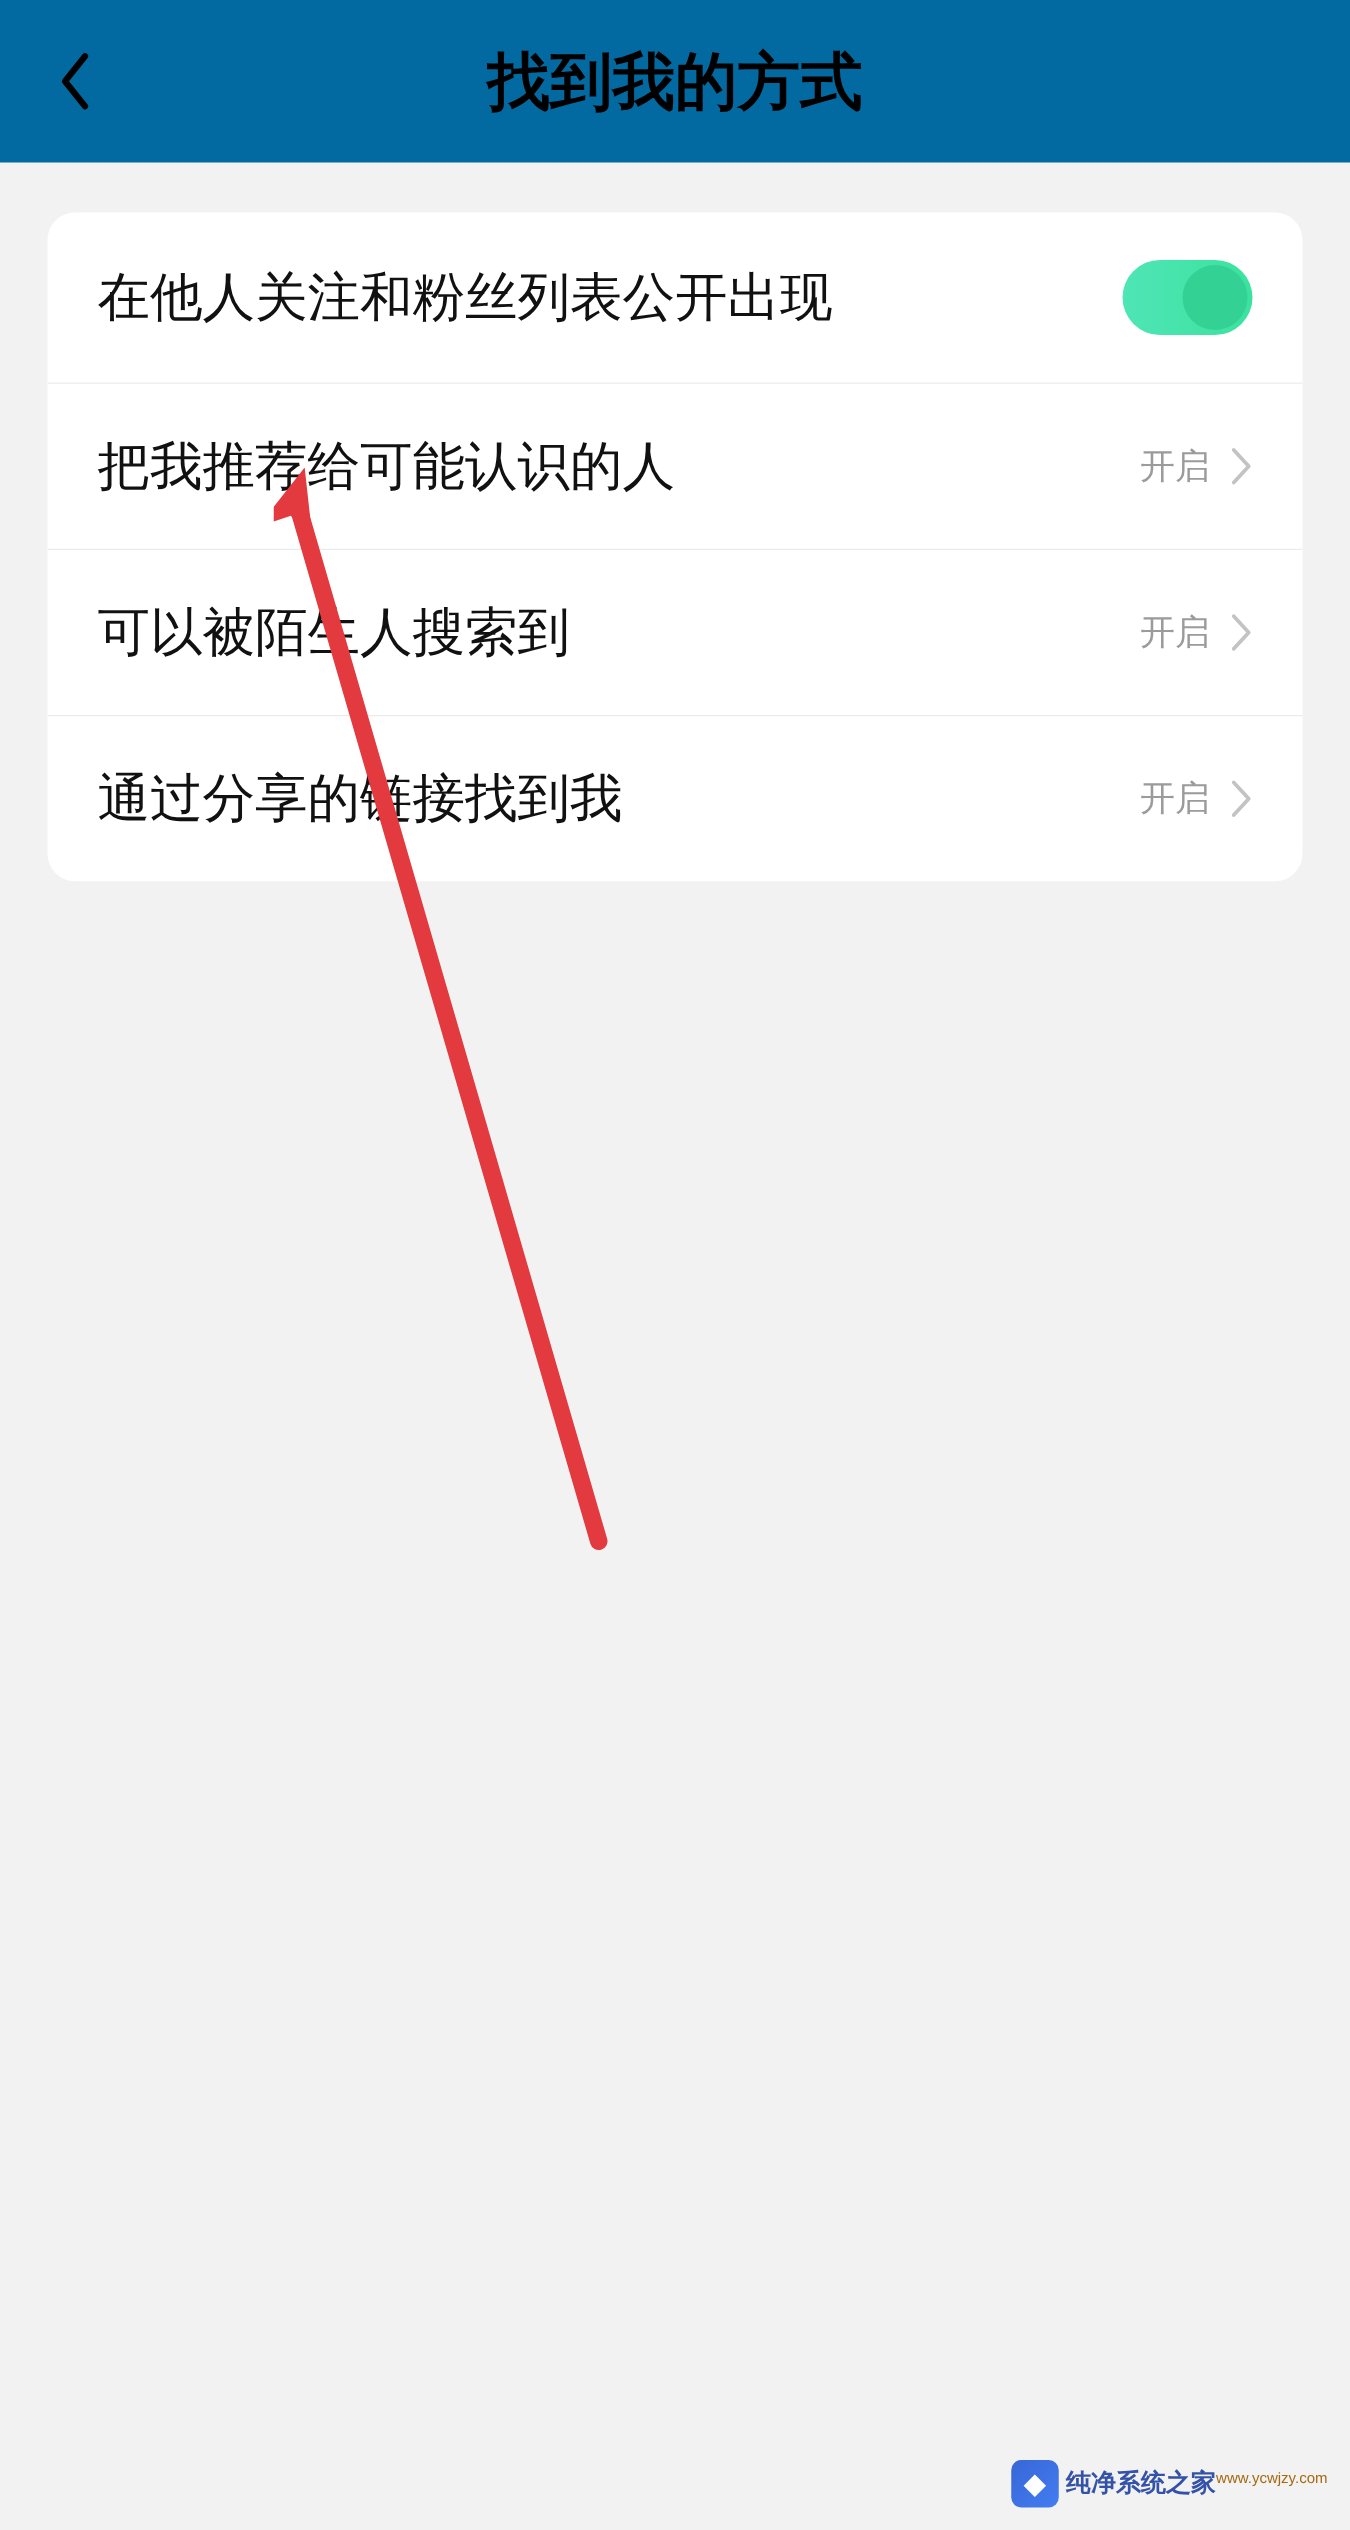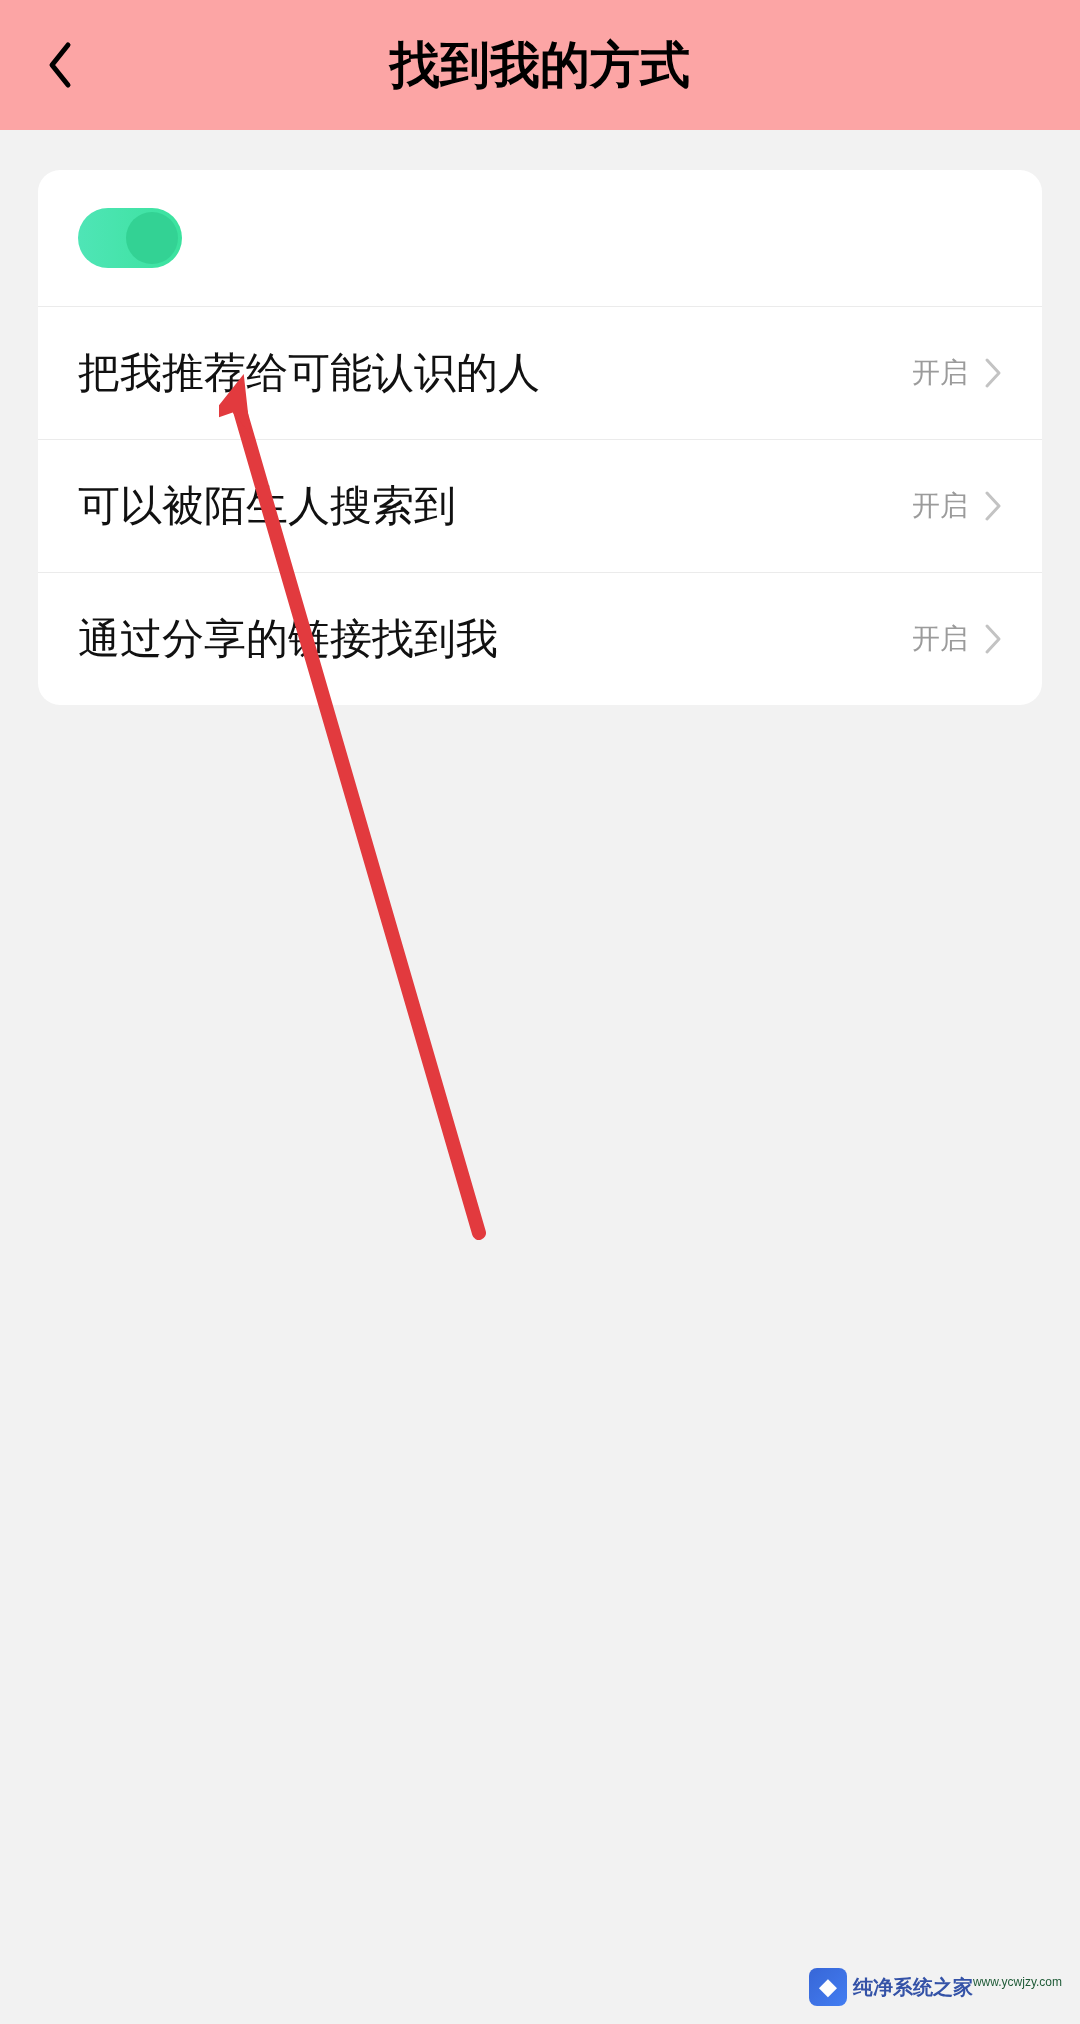--- a/index.html
+++ b/index.html
@@ -13,21 +13,21 @@
       background: #f2f2f2;
       font-family: -apple-system, BlinkMacSystemFont, "PingFang SC", "Hiragino Sans GB", "Microsoft YaHei", sans-serif;
       position: relative;
       overflow: hidden;
     }
     .header {
       height: 130px;
       display: flex;
       align-items: center;
       position: relative;
-      background: #fca5a5;
+      background: #0369a1;
     }
     .back-btn {
       position: absolute;
       left: 30px;
       top: 35px;
       width: 60px;
       height: 60px;
       display: flex;
       align-items: center;
       justify-content: center;
@@ -134,38 +134,39 @@
       flex-direction: row;
       line-height: 1.1;
     }
     .wm-main {
       font-size: 20px;
       color: #2a4aa3;
       font-weight: 600;
     }
     .wm-sub {
       font-size: 12px;
-      color: #14532d;
+      color: #a16207;
     }
   </style>
 </head>
 <body>
 
 <div class="header">
   <div class="back-btn">
     <svg viewBox="0 0 28 48">
       <polyline points="22,4 6,24 22,44" fill="none" stroke="#000" stroke-width="5" stroke-linecap="round" stroke-linejoin="round"></polyline>
     </svg>
   </div>
   <div class="title">找到我的方式</div>
 </div>
 
 <div class="card">
 
   <div class="row">
+    <div class="row-label">在他人关注和粉丝列表公开出现</div>
     <div class="row-right">
       <div class="toggle"></div>
     </div>
   </div>
 
   <div class="row">
     <div class="row-label">把我推荐给可能认识的人</div>
     <div class="row-right">
       <span class="row-value">开启</span>
       <span class="chevron">

